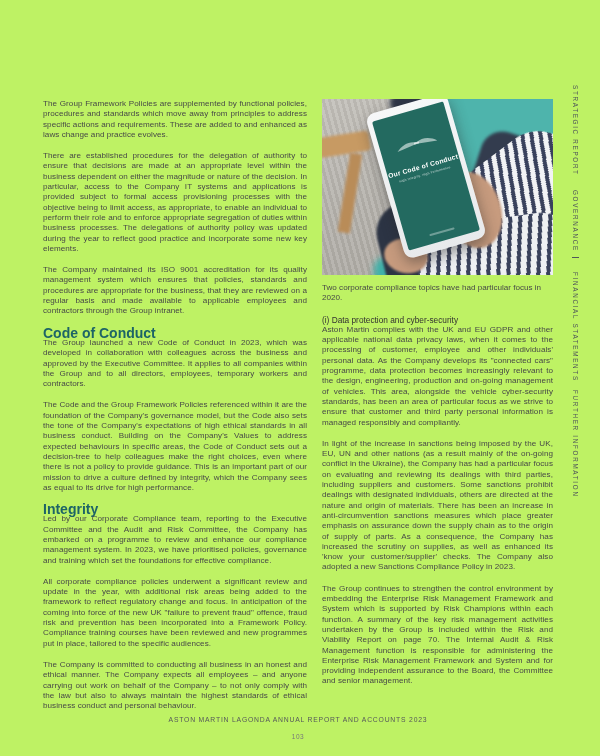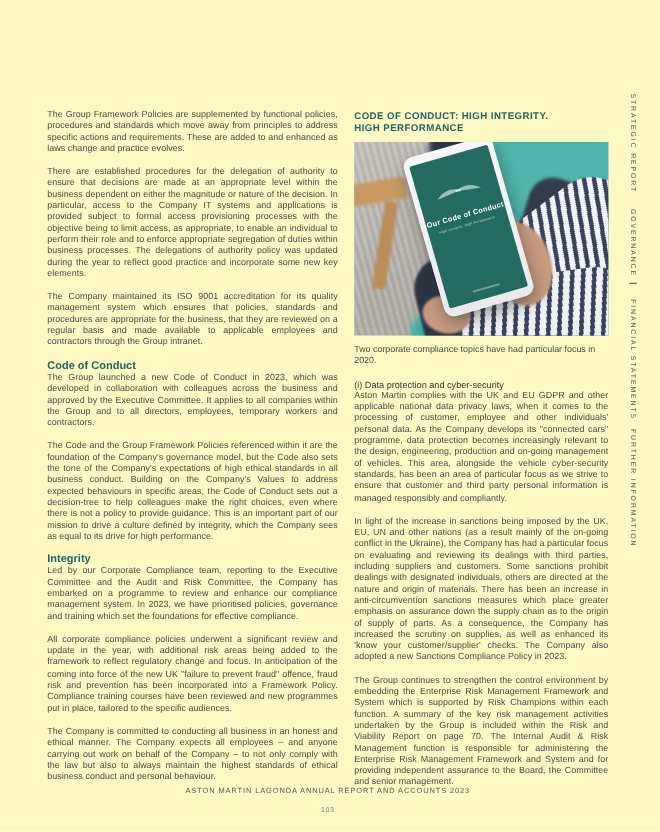--- a/index.html
+++ b/index.html
@@ -1,24 +1,24 @@
 <!DOCTYPE html>
 <html><head>
 <meta charset="utf-8">
 <style>
   html,body{margin:0;padding:0;overflow:hidden;}
   body{width:600px;height:756px;background:#ffffff;font-family:"Liberation Sans",sans-serif;position:relative;color:#454745;}
-  .page{position:absolute;inset:0;background:#fef9c3;}
+  .page{position:absolute;inset:0;background:#bef264;}
 
   
   .col{position:absolute;top:99px;}
   .col-left{left:43px;width:264px;}
   .col-right{left:322px;width:231px;}
   .blk-p{font-size:8.1px;line-height:10.3px;text-align:justify;margin:0 0 11px 0;color:#474947;letter-spacing:0.05px;}
-  .blk-h-teal{font-size:10px;line-height:10.3px;font-weight:bold;color:#1d6466;margin:0;}
+  .blk-h-teal{font-size:14px;line-height:10.3px;font-weight:bold;color:#1d6466;margin:0;}
   .blk-h-dark{font-size:8.3px;line-height:10.3px;font-weight:normal;color:#333231;margin:0;}
   .rc-heading{font-size:8.8px;line-height:11px;font-weight:bold;letter-spacing:0.4px;color:#1d6466;margin:1px 0 7px 0;}
   .caption{font-size:8.1px;line-height:10.3px;color:#474947;margin:8px 0 11px 0;}
 
   
   .photo{position:relative;width:231px;height:176px;overflow:hidden;background:linear-gradient(160deg,#c3c0ba 0%,#b4b1ab 45%,#a9a69f 100%);}
   .photo *{position:absolute;}
   .floor-texture{inset:0;background:repeating-linear-gradient(75deg,rgba(255,255,255,0.10) 0 3px,rgba(90,88,84,0.08) 3px 6px);}
   .sofa-top{right:-24px;top:-34px;width:150px;height:120px;background:#4eb4ac;border-radius:26px;filter:blur(3px);}
   .sofa-side{right:-18px;top:58px;width:80px;height:130px;background:#3fa79f;border-radius:24px;filter:blur(3px);}
@@ -71,24 +71,20 @@
     <h3 class="blk-h-teal">Code of Conduct</h3>
     <p class="blk-p">The Group launched a new Code of Conduct in 2023, which was developed in collaboration with colleagues across the business and approved by the Executive Committee. It applies to all companies within the Group and to all directors, employees, temporary workers and contractors.</p>
     <p class="blk-p">The Code and the Group Framework Policies referenced within it are the foundation of the Company's governance model, but the Code also sets the tone of the Company's expectations of high ethical standards in all business conduct. Building on the Company's Values to address expected behaviours in specific areas, the Code of Conduct sets out a decision-tree to help colleagues make the right choices, even where there is not a policy to provide guidance. This is an important part of our mission to drive a culture defined by integrity, which the Company sees as equal to its drive for high performance.</p>
     <h3 class="blk-h-teal">Integrity</h3>
     <p class="blk-p">Led by our Corporate Compliance team, reporting to the Executive Committee and the Audit and Risk Committee, the Company has embarked on a programme to review and enhance our compliance management system. In 2023, we have prioritised policies, governance and training which set the foundations for effective compliance.</p>
     <p class="blk-p">All corporate compliance policies underwent a significant review and update in the year, with additional risk areas being added to the framework to reflect regulatory change and focus. In anticipation of the coming into force of the new UK "failure to prevent fraud" offence, fraud risk and prevention has been incorporated into a Framework Policy. Compliance training courses have been reviewed and new programmes put in place, tailored to the specific audiences.</p>
     <p class="blk-p">The Company is committed to conducting all business in an honest and ethical manner. The Company expects all employees – and anyone carrying out work on behalf of the Company – to not only comply with the law but also to always maintain the highest standards of ethical business conduct and personal behaviour.</p>
   </div>
 
   <div class="col col-right">
-    <div class="rc-heading">
-      <div>CODE OF CONDUCT: HIGH INTEGRITY.</div>
-      <div>HIGH PERFORMANCE</div>
-    </div>
 
     <div class="photo">
       <div class="floor-texture"></div>
       <div class="sofa-top"></div>
       <div class="sofa-side"></div>
       <div class="dark-object"></div>
       <div class="table-top"></div>
       <div class="table-leg"></div>
       <div class="sofa-bottom"></div>
       <div class="trousers"></div>

